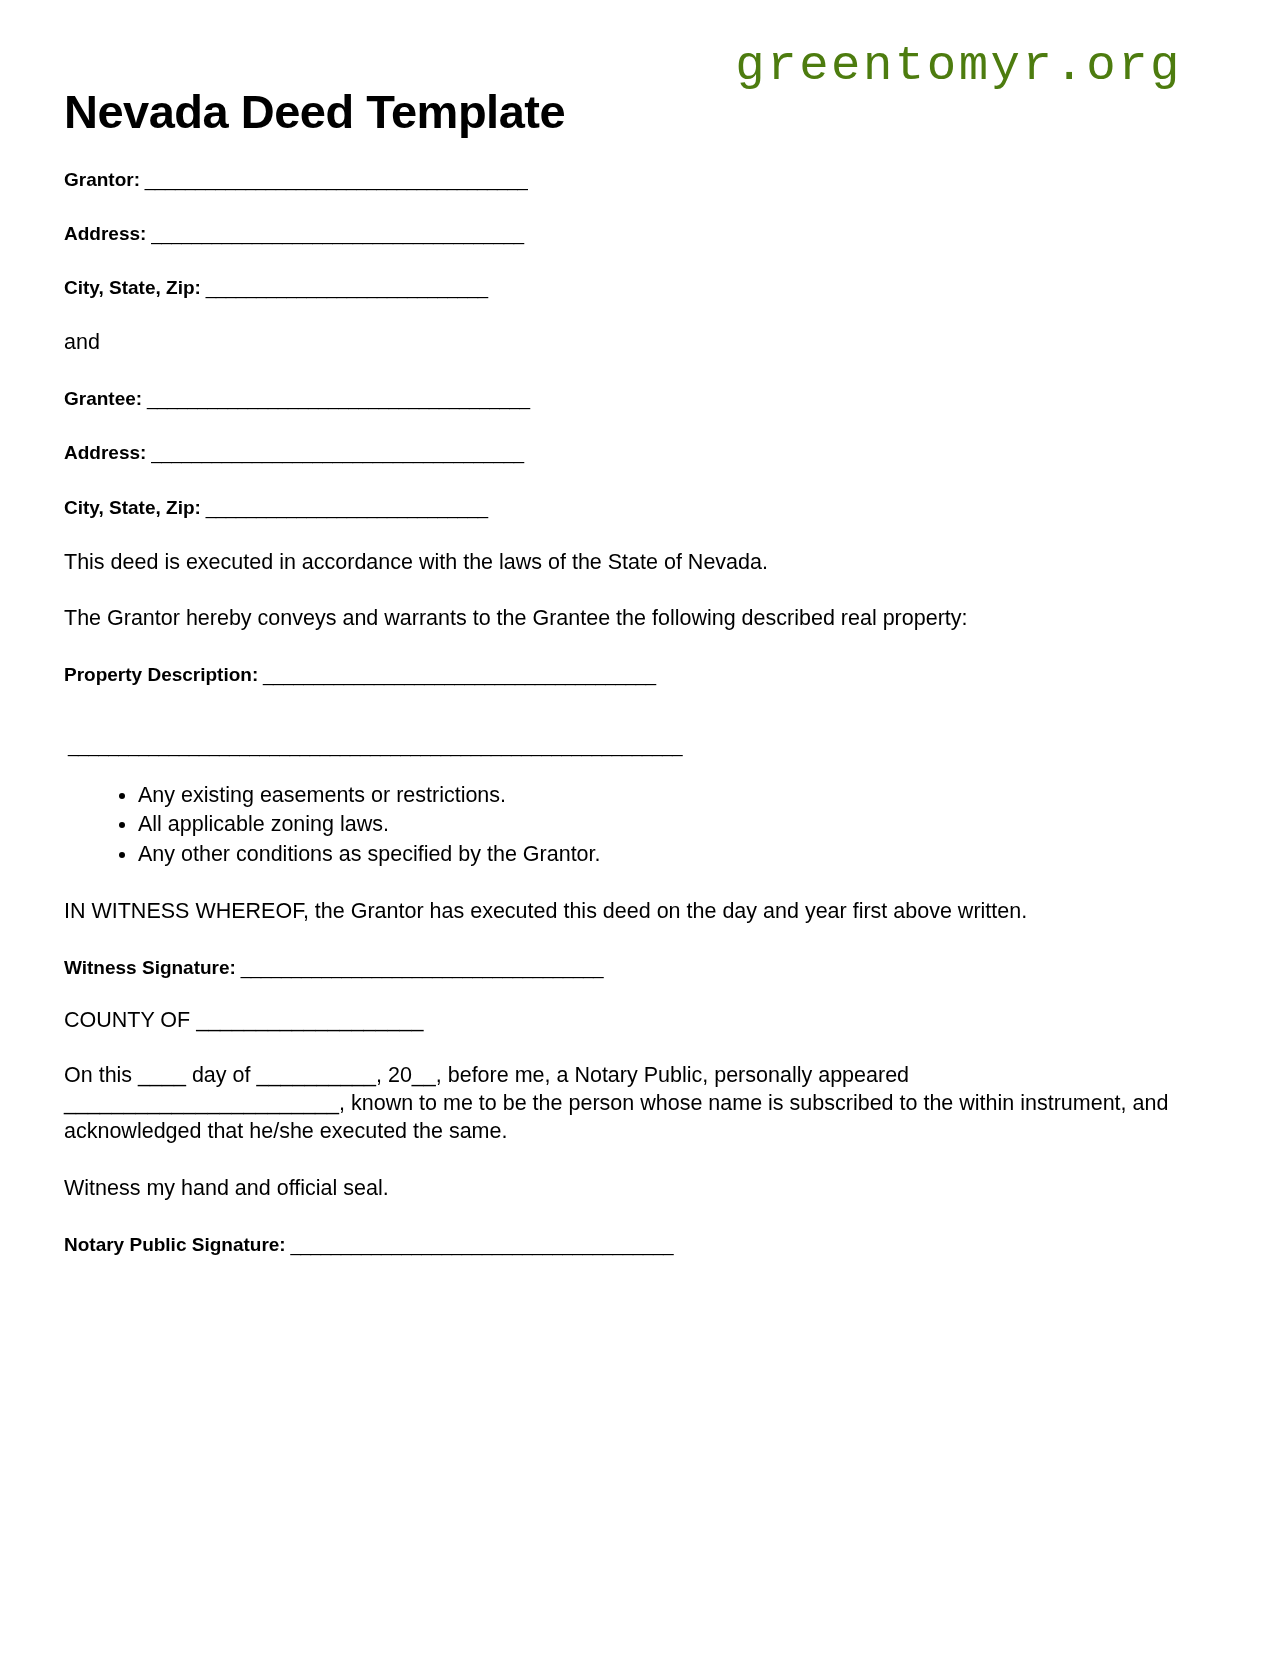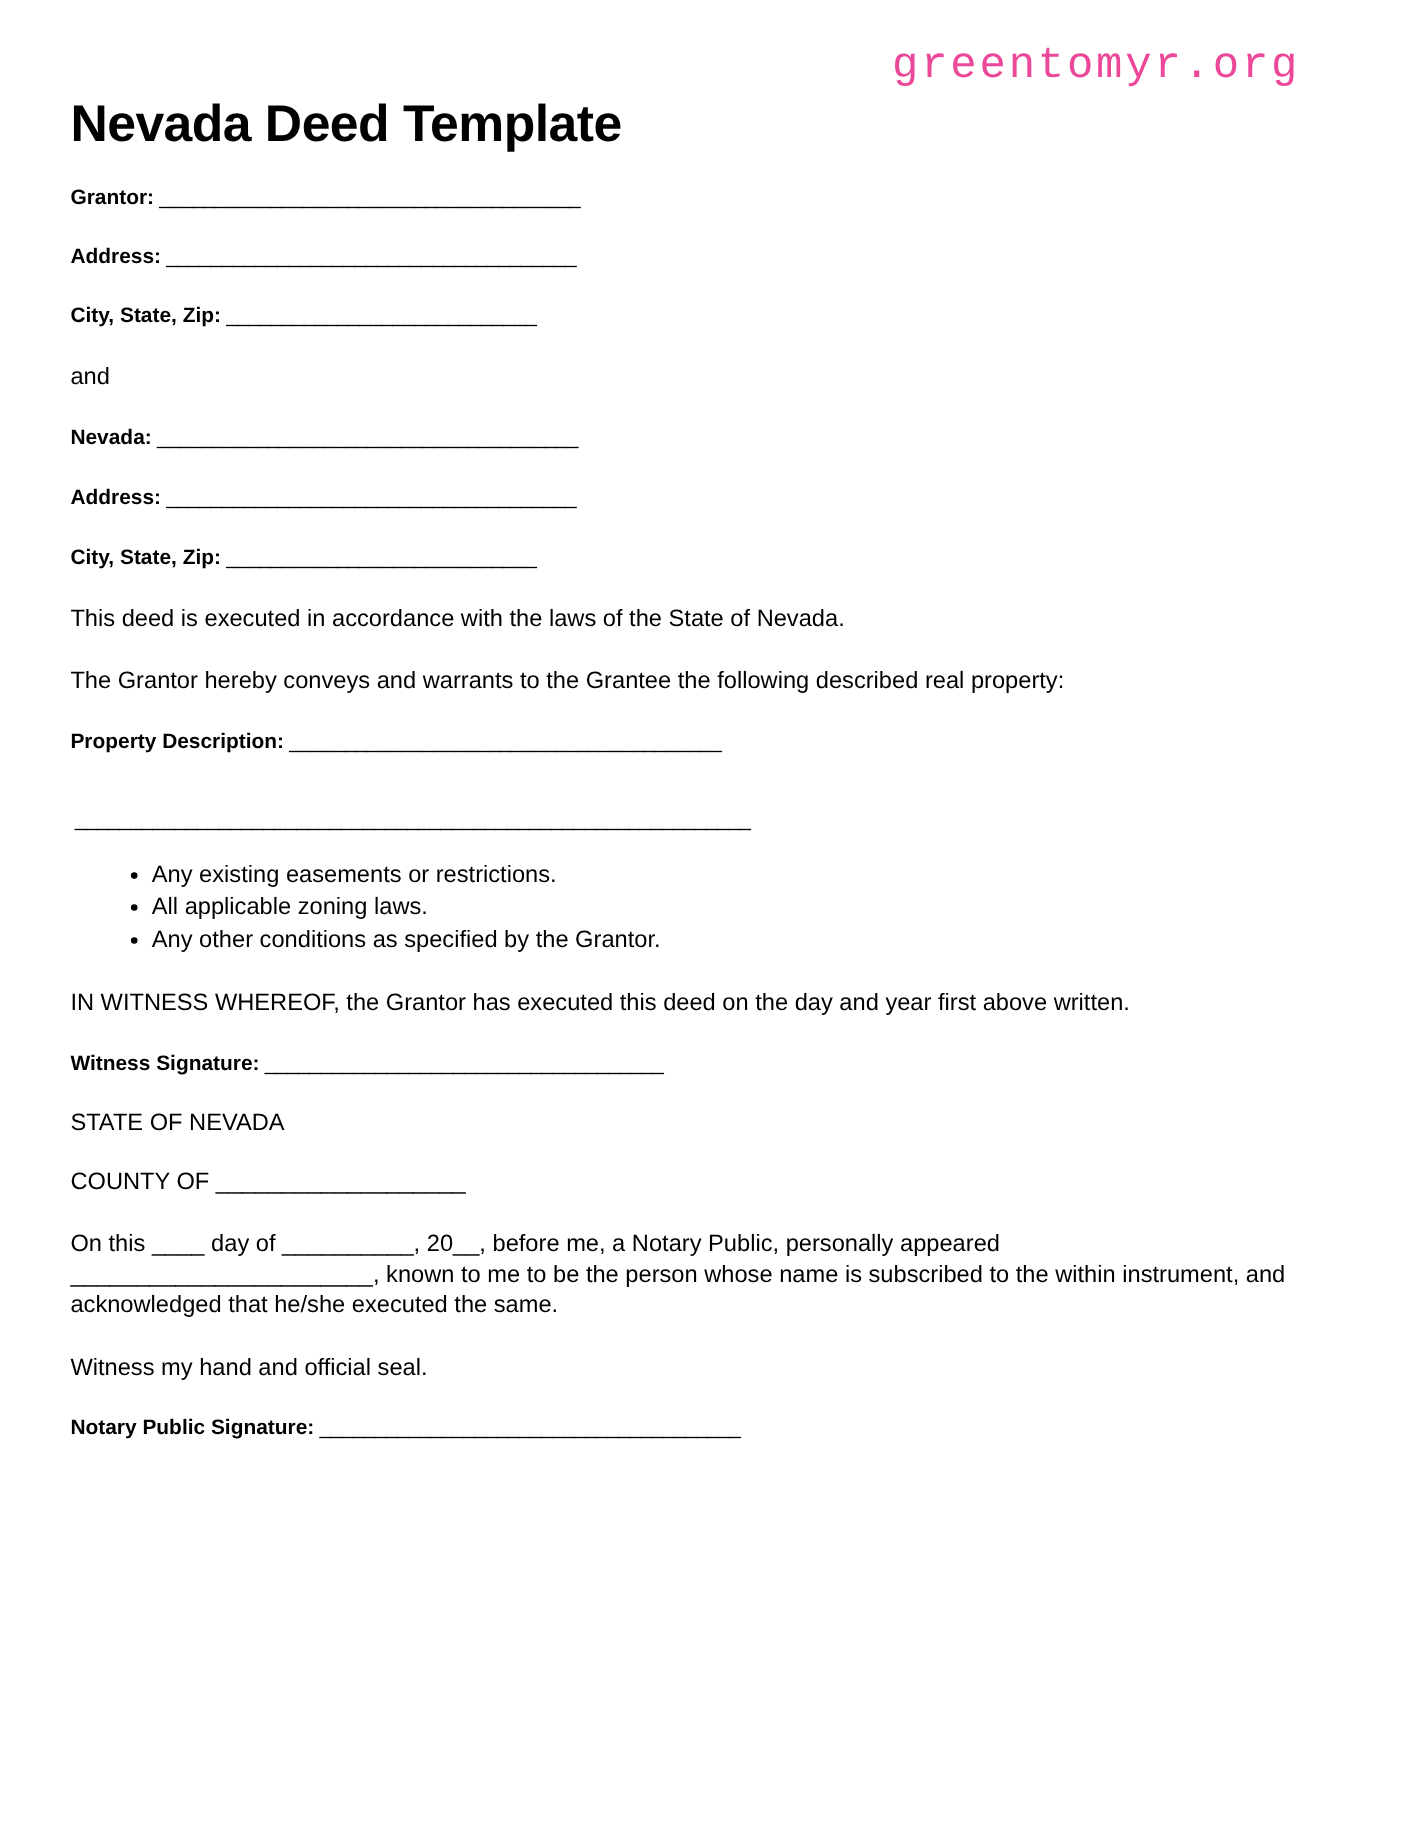--- a/index.html
+++ b/index.html
@@ -23,23 +23,23 @@
     box-sizing: border-box;
     padding: 0 64px;
   }
 
   
   .watermark {
     position: absolute;
     top: 38px;
     right: 100px;
     font-family: "Liberation Mono", "DejaVu Sans Mono", monospace;
-    font-size: 40px;
+    font-size: 49px;
     letter-spacing: 2.5px;
-    color: #ec4899;
+    color: #4d7c0f;
     white-space: nowrap;
     user-select: none;
   }
 
   
   .doc-title {
     margin: 0;
     padding-top: 86px;
     font-size: 47px;
     font-weight: bold;
@@ -122,21 +122,21 @@
     <span class="lbl">Address:</span><span class="blank"> _____________________________________</span>
   </p>
 
   <p class="field-line">
     <span class="lbl">City, State, Zip:</span><span class="blank"> ____________________________</span>
   </p>
 
   <p class="para">and</p>
 
   <p class="field-line">
-    <span class="lbl">Nevada:</span><span class="blank"> ______________________________________</span>
+    <span class="lbl">Grantee:</span><span class="blank"> ______________________________________</span>
   </p>
 
   <p class="field-line">
     <span class="lbl">Address:</span><span class="blank"> _____________________________________</span>
   </p>
 
   <p class="field-line">
     <span class="lbl">City, State, Zip:</span><span class="blank"> ____________________________</span>
   </p>
 
@@ -157,21 +157,20 @@
     <li>Any other conditions as specified by the Grantor.</li>
   </ul>
 
   <p class="para">IN WITNESS WHEREOF, the Grantor has executed this deed on the day and year first above written.</p>
 
   <p class="field-line">
     <span class="lbl">Witness Signature:</span><span class="blank"> ____________________________________</span>
   </p>
 
 
-  <p class="para tight">STATE OF NEVADA</p>
 
   <p class="para tight">COUNTY OF ___________________</p>
 
   <p class="notary-para">On this ____ day of __________, 20__, before me, a Notary Public, personally appeared _______________________, known to me to be the person whose name is subscribed to the within instrument, and acknowledged that he/she executed the same.</p>
 
   <p class="para">Witness my hand and official seal.</p>
 
   <p class="field-line">
     <span class="lbl">Notary Public Signature:</span><span class="blank"> ______________________________________</span>
   </p>

